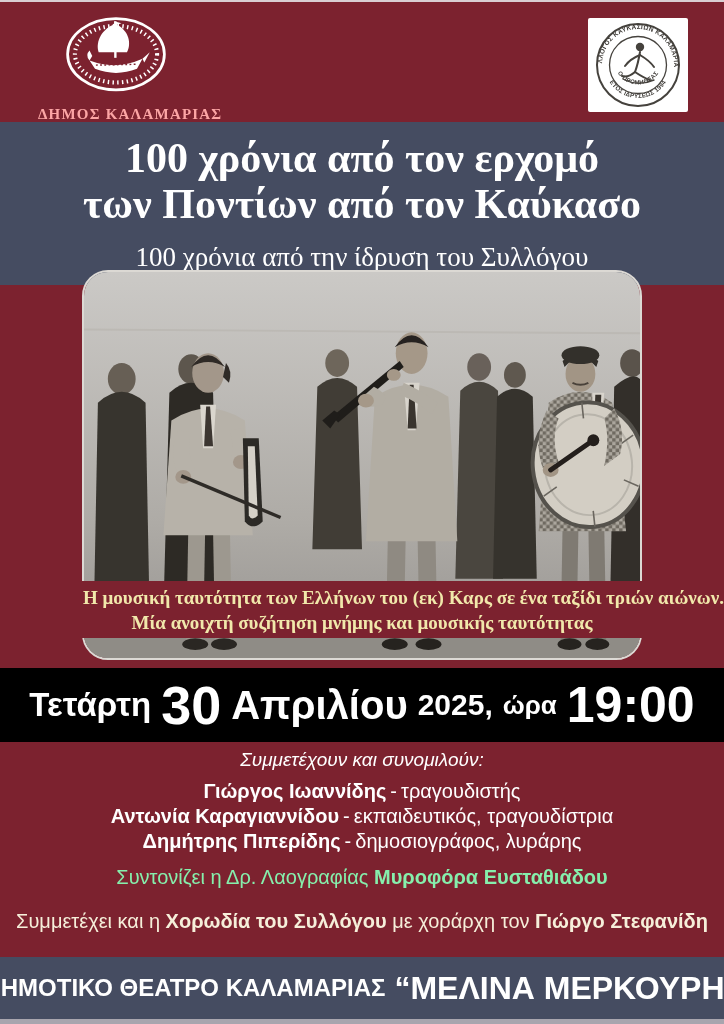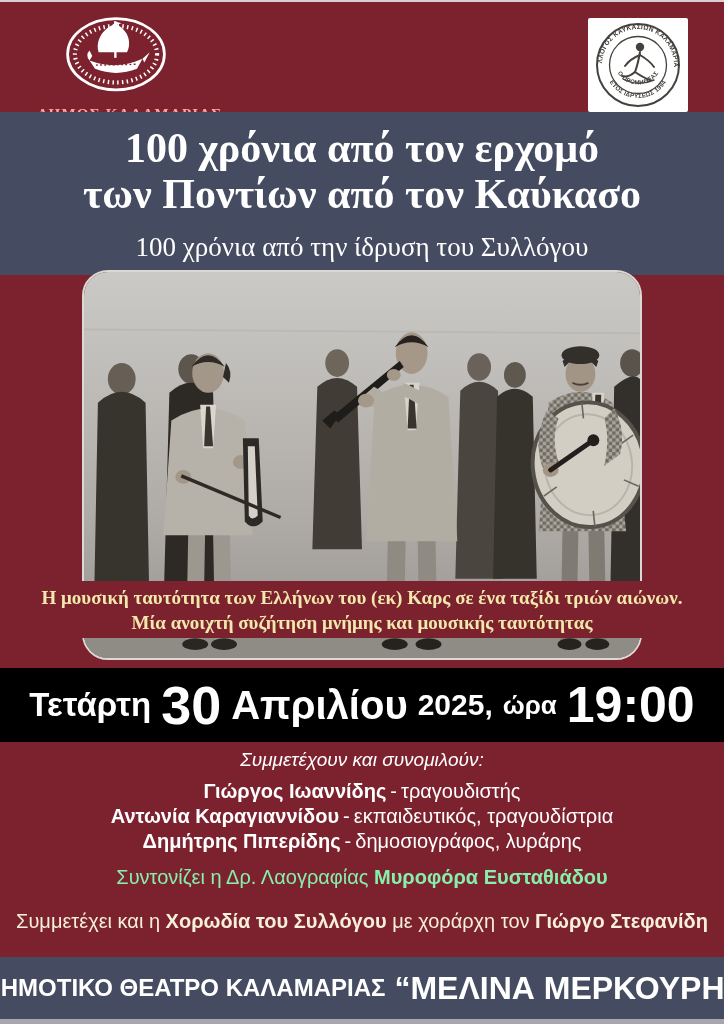--- a/index.html
+++ b/index.html
@@ -18,21 +18,21 @@
     margin-top:4px;color:#fca5a5;font-family:"Liberation Serif",serif;
     font-weight:bold;font-size:15px;letter-spacing:1.2px;white-space:nowrap;
   }
   .seal-box{
     position:absolute;right:36px;top:18px;width:100px;height:94px;
     background:#ffffff;border-radius:2px;
   }
 
   
   .band-title{
-    position:absolute;left:0;top:112px;width:724px;height:163px;
+    position:absolute;left:0;top:122px;width:724px;height:163px;
     background:#454c61;text-align:center;color:#ffffff;
     font-family:"Liberation Serif",serif;
   }
   .title-l1,.title-l2{font-weight:bold;font-size:42px;line-height:46px;white-space:nowrap;}
   .title-l1{margin-top:13px;}
   .title-sub{font-size:27px;margin-top:15px;white-space:nowrap;}
 
   
   .photo{
     position:absolute;left:82px;top:270px;width:560px;height:390px;
@@ -41,21 +41,21 @@
   }
   .photo svg{display:block;width:100%;height:100%;}
 
   
   .quote-band{
     position:absolute;left:0;top:581px;width:724px;height:57px;z-index:2;
     background:#7c222f;text-align:center;
     color:#f1e8ab;font-family:"Liberation Serif",serif;font-weight:bold;
   }
   .quote-l1,.quote-l2{font-size:19px;line-height:25px;white-space:nowrap;}
-  .quote-l1{margin-top:4px;}
+  .quote-l1{margin-top:4px;text-align:right;}
 
   
   .band-date{
     position:absolute;left:0;top:668px;width:724px;height:74px;
     background:#000000;display:flex;align-items:baseline;justify-content:center;
     color:#ffffff;font-weight:bold;padding-top:0;
   }
   .band-date>span{margin:0 5px;}
   .d-day{font-size:33px;align-self:center;}
   .d-num{font-size:54px;align-self:center;}

